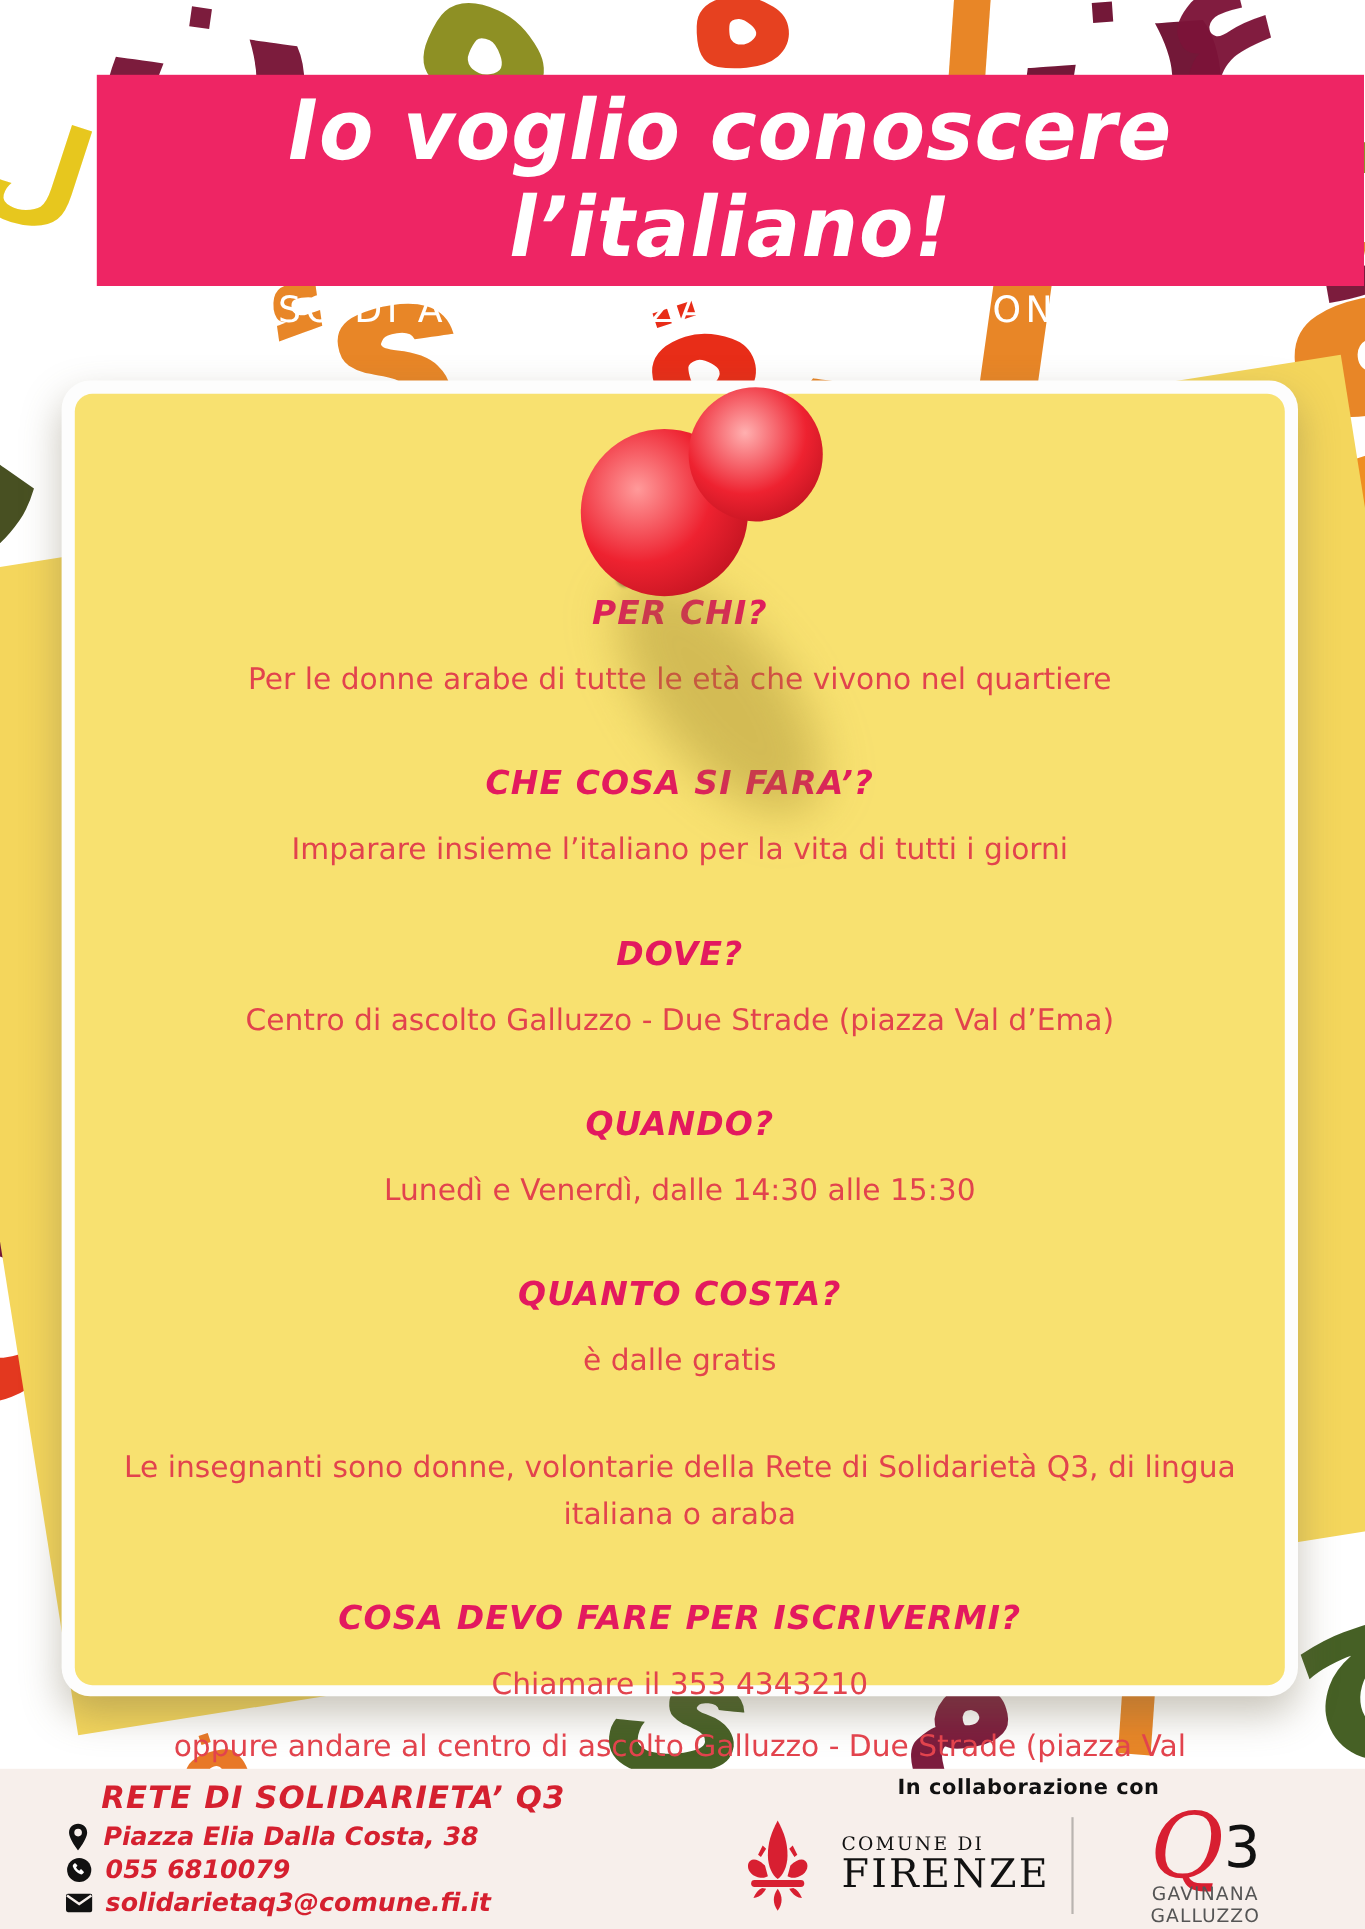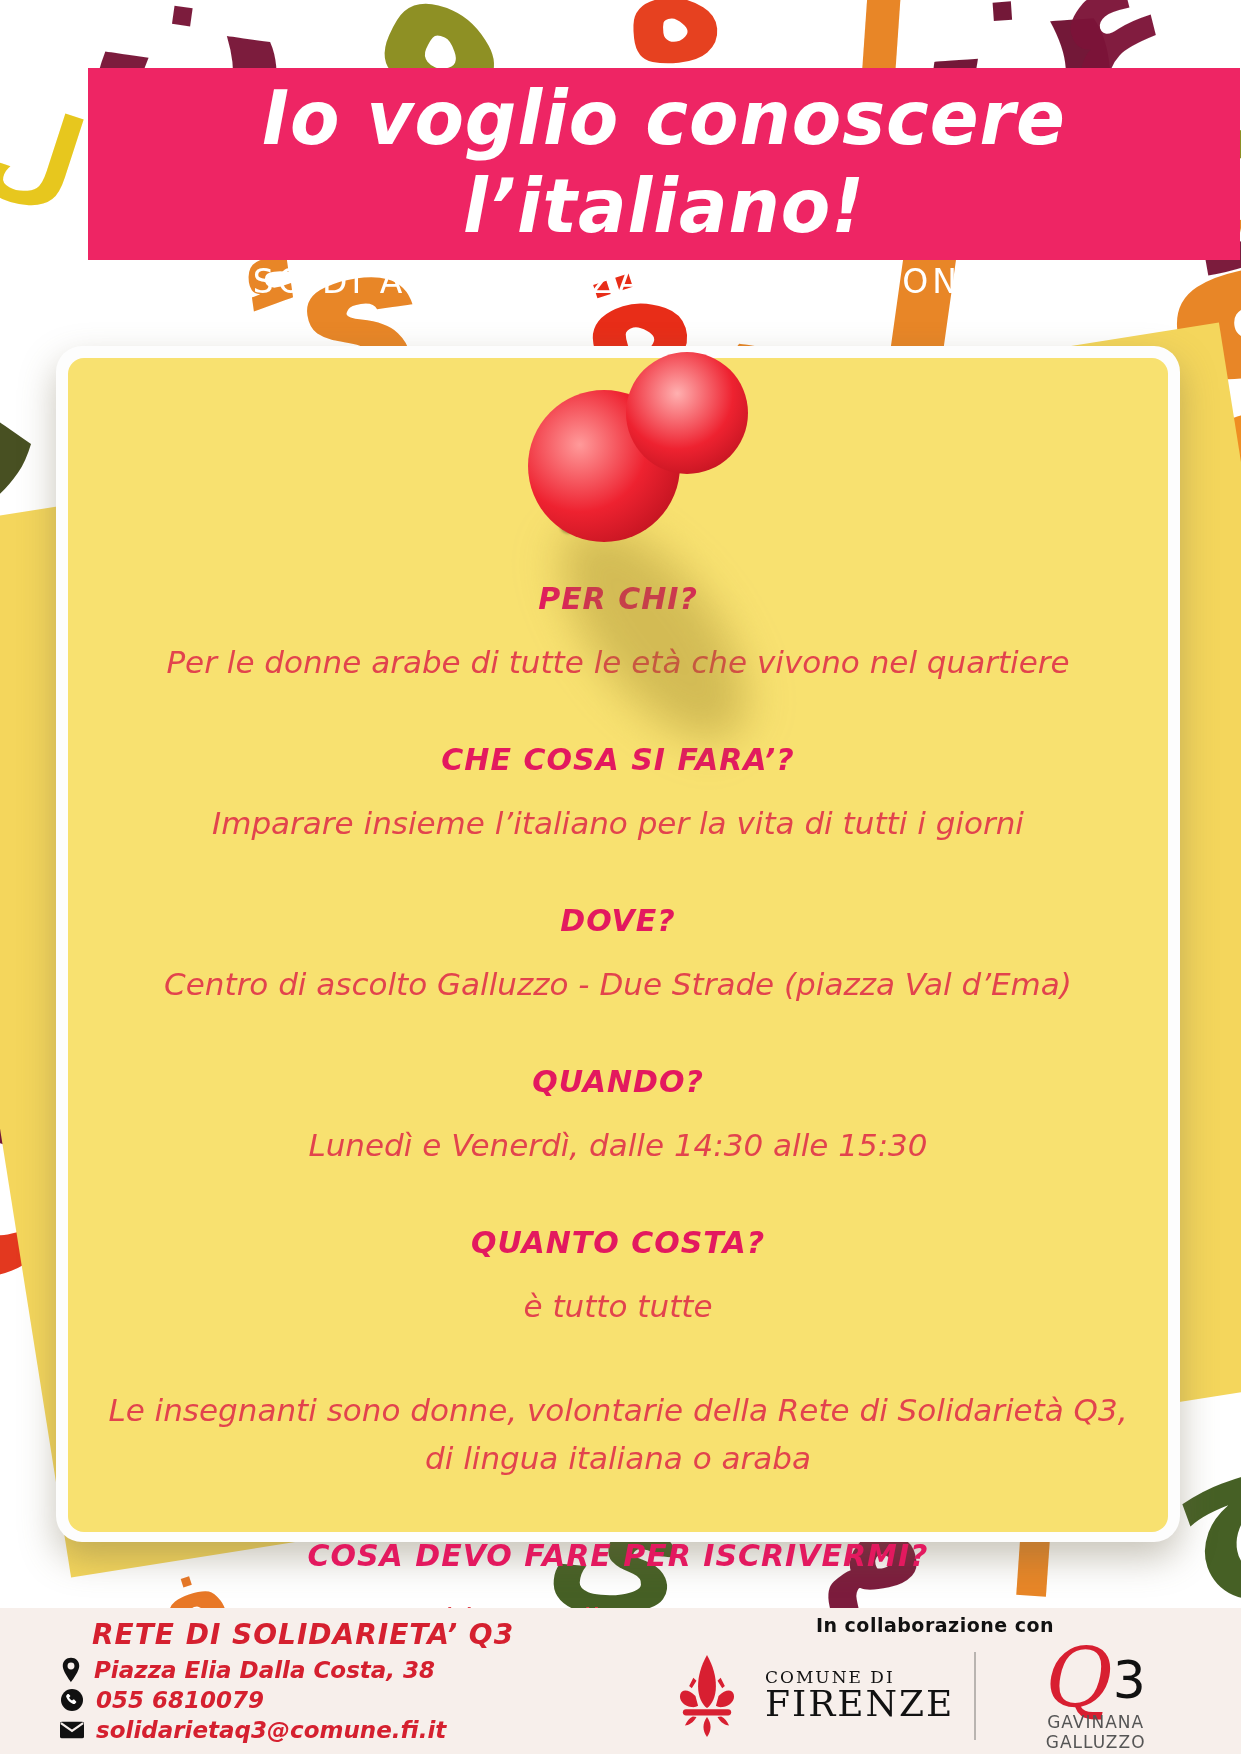--- a/index.html
+++ b/index.html
@@ -35,22 +35,22 @@
   .pin-tip{position:absolute;left:70px;top:146px;width:15px;height:36px;background:#f2f2f2;
            border-radius:7px;transform:rotate(38deg);box-shadow:0 2px 3px rgba(0,0,0,.35);}
   .pin-ball-big{position:absolute;left:30px;top:38px;width:152px;height:152px;border-radius:50%;
         background:radial-gradient(circle at 34% 36%, #ff9a9a 0%, #ee2230 48%, #a90c18 100%);}
   .pin-ball-small{position:absolute;left:128px;top:0;width:122px;height:122px;border-radius:50%;
         background:radial-gradient(circle at 42% 34%, #ffb0b0 0%, #ee2230 52%, #a90c18 100%);}
   
   .sections{padding:182px 40px 0;}
   .section{margin-bottom:56px;}
   .section-heading{font-size:30px;font-weight:bold;font-style:italic;letter-spacing:1px;
-                   color:var(--heading);margin-bottom:22px;margin-top:41px;}
-  .section-body{font-size:31px;font-style:italic;color:var(--body);line-height:1.55;
+                   color:var(--heading);margin-bottom:22px;}
+  .section-body{font-size:27px;color:var(--body);line-height:1.55;
                 max-width:1020px;margin:0 auto;}
   .section-body + .section-body{margin-top:14px;}
   
   .footer{position:absolute;left:0;top:1608px;width:1241px;height:146px;z-index:5;
           background:var(--footerbg);display:flex;}
   .footer-left{margin-left:60px;padding-top:10px;}
   .footer-org{font-size:28px;font-weight:bold;font-style:italic;color:var(--footerred);
               letter-spacing:1px;margin-left:32px;margin-bottom:6px;}
   .contact-row{display:flex;align-items:center;gap:12px;margin-top:4px;}
   .contact-row svg{flex:0 0 auto;}
@@ -133,21 +133,21 @@
       <section class="section">
         <h2 class="section-heading">DOVE?</h2>
         <p class="section-body">Centro di ascolto Galluzzo - Due Strade (piazza Val d’Ema)</p>
       </section>
       <section class="section">
         <h2 class="section-heading">QUANDO?</h2>
         <p class="section-body">Lunedì e Venerdì, dalle 14:30 alle 15:30</p>
       </section>
       <section class="section">
         <h2 class="section-heading">QUANTO COSTA?</h2>
-        <p class="section-body">è tutto tutte</p>
+        <p class="section-body">è dalle gratis</p>
       </section>
       <section class="section">
         <p class="section-body">Le insegnanti sono donne, volontarie della Rete di Solidarietà Q3, di lingua italiana o araba</p>
       </section>
       <section class="section">
         <h2 class="section-heading">COSA DEVO FARE PER ISCRIVERMI?</h2>
         <p class="section-body">Chiamare il 353 4343210</p>
         <p class="section-body">oppure andare al centro di ascolto Galluzzo - Due Strade (piazza Val d’Ema)</p>
       </section>
     </div>

